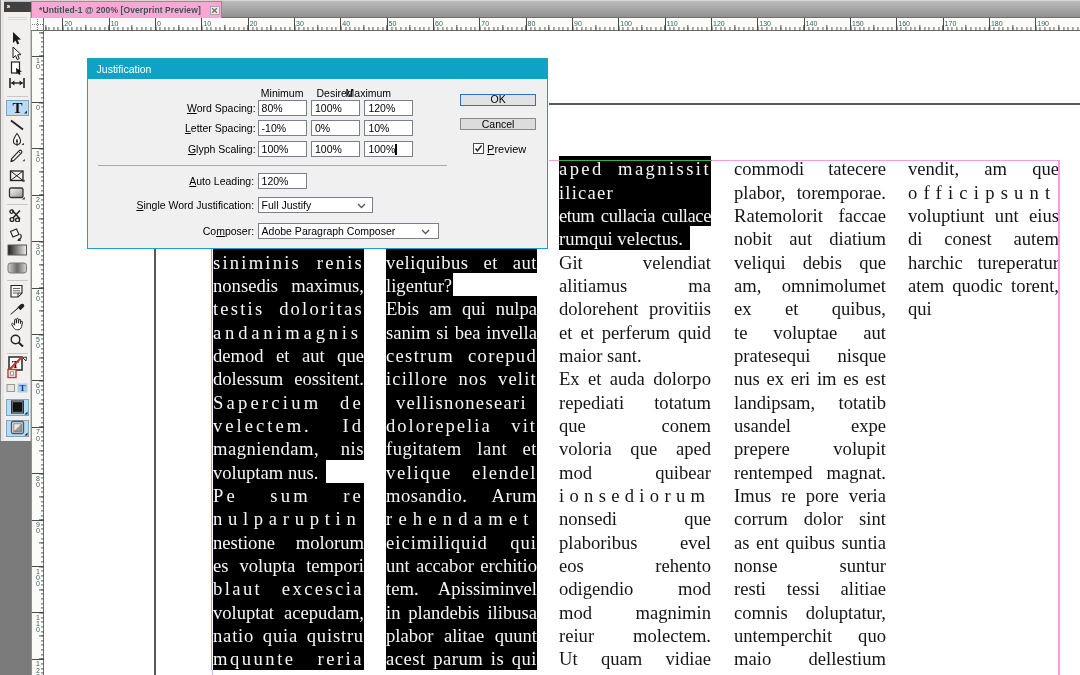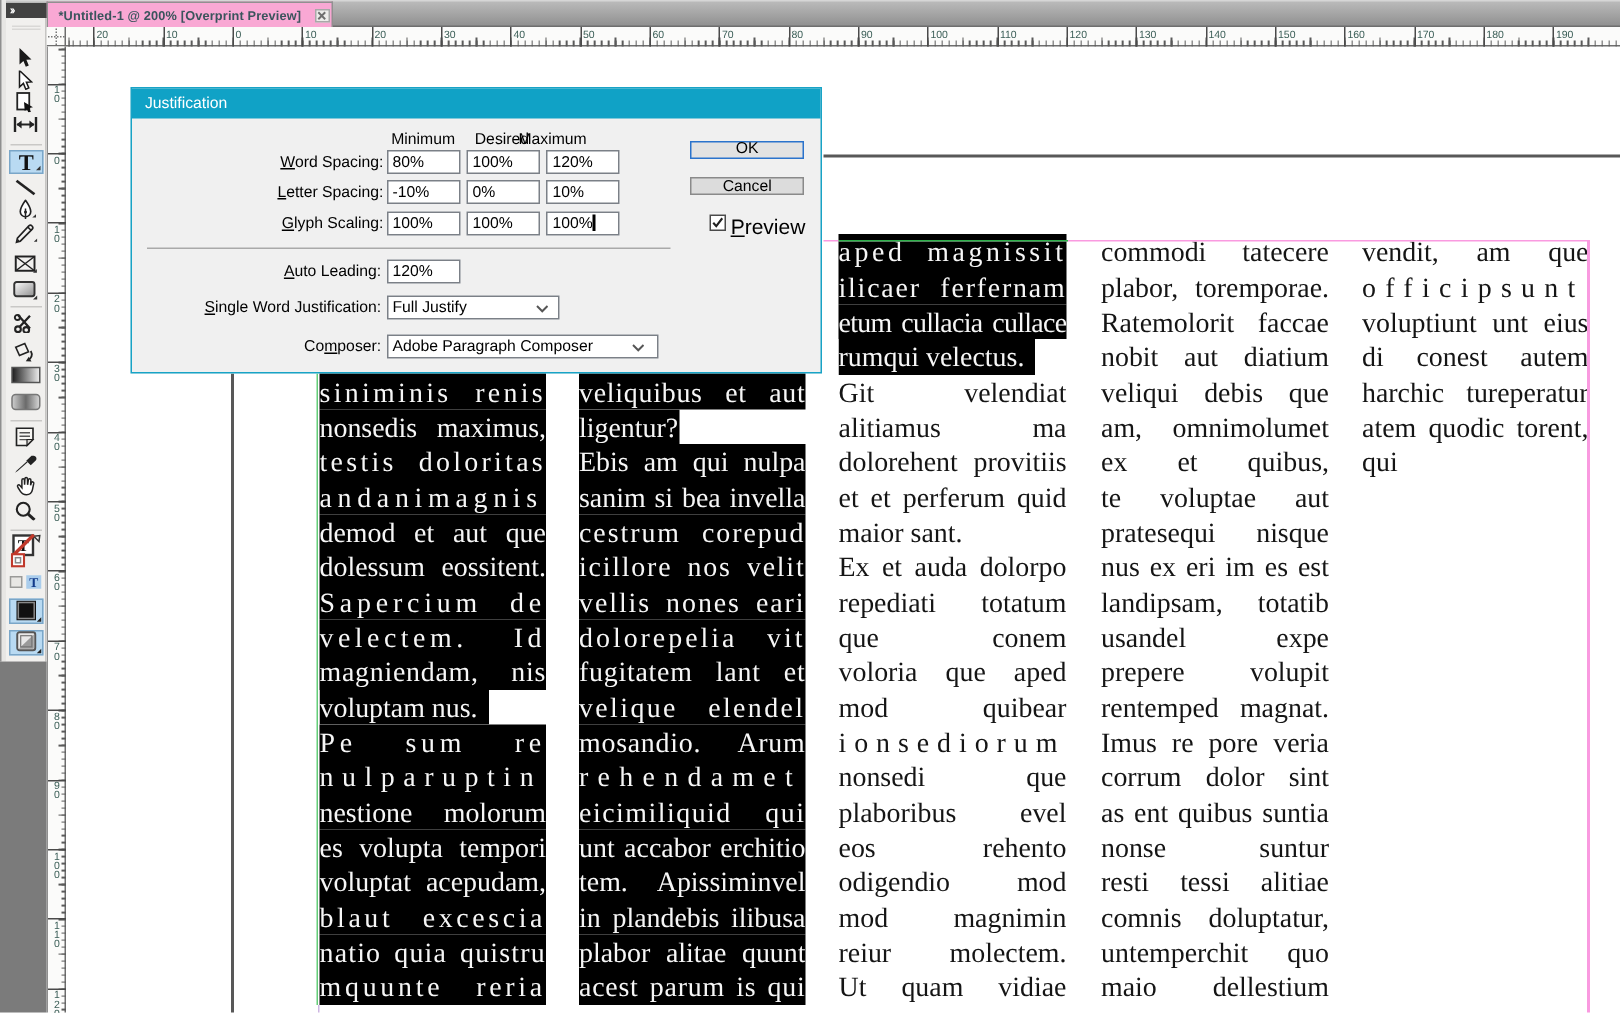--- a/index.html
+++ b/index.html
@@ -89,27 +89,27 @@
 <div class="ln sel" style="letter-spacing:5.7px;">nulparuptin</div>
 <div class="ln sel j" style="">
       <span>nestione</span>
       <span>molorum</span>
     </div>
 <div class="ln sel j" style="">
       <span>es</span>
       <span>volupta</span>
       <span>tempori</span>
     </div>
-<div class="ln sel j" style="">
-      <span>voluptat</span>
-      <span>acepudam,</span>
-    </div>
 <div class="ln sel j" style="letter-spacing:2.4px;">
       <span>blaut</span>
       <span>excescia</span>
+    </div>
+<div class="ln sel j" style="">
+      <span>voluptat</span>
+      <span>acepudam,</span>
     </div>
 <div class="ln sel j" style="letter-spacing:0.8px;">
       <span>natio</span>
       <span>quia</span>
       <span>quistru</span>
     </div>
 <div class="ln sel j" style="letter-spacing:2.5px;">
       <span>mquunte</span>
       <span>reria</span>
     </div>
@@ -153,21 +153,21 @@
     </div>
 <div class="ln sel j" style="letter-spacing:1.3px;">
       <span>cestrum</span>
       <span>corepud</span>
     </div>
 <div class="ln sel j" style="letter-spacing:1.2px;">
       <span>icillore</span>
       <span>nos</span>
       <span>velit</span>
     </div>
-<div class="ln sel j" style="letter-spacing:1.3px;">
+<div class="ln sel j" style="letter-spacing:1.3px;justify-content:center;">
       <span>vellis</span>
       <span>nones</span>
       <span>eari</span>
     </div>
 <div class="ln sel j" style="letter-spacing:2.0px;">
       <span>dolorepelia</span>
       <span>vit</span>
     </div>
 <div class="ln sel j" style="letter-spacing:0.5px;">
       <span>fugitatem</span>
@@ -211,21 +211,21 @@
       <span>parum</span>
       <span>is</span>
       <span>qui</span>
     </div>
 </div>
 <div class="col" style="left:559px;width:152px">
 <div class="ln sel j" style="letter-spacing:2.4px;">
       <span>aped</span>
       <span>magnissit</span>
     </div>
-<div class="ln sel j" style="letter-spacing:1.2px;">
+<div class="ln sel j" style="letter-spacing:1.2px;flex-direction:column;">
       <span>ilicaer</span>
       <span>ferfernam</span>
     </div>
 <div class="ln sel j" style="letter-spacing:-0.45px;">
       <span>etum</span>
       <span>cullacia</span>
       <span>cullace</span>
     </div>
 <div class="ln ps" style=""><span class="bx" style="width:131px"></span><span class="tx">rumqui velectus.</span></div>
 <div class="ln j" style="">
@@ -690,13 +690,13 @@
 <div class="fld" style="left:170px;top:164.1px;width:181px;height:16px">Adobe Paragraph Composer<svg class="a" style="right:8px;top:5px" width="9" height="6" viewBox="0 0 9 6">
         <path d="M1 1 L4.5 4.5 L8 1" fill="none" stroke="#555" stroke-width="1.3"></path>
       </svg></div>
 <div class="a" style="left:372.5px;top:35.3px;width:76px;height:12.6px;background:#e2e2e2;border:1.5px solid #2a73cc;font-size:10.5px;text-align:center;line-height:9px;color:#000">OK</div>
 <div class="a" style="left:372.5px;top:59.7px;width:76px;height:11.6px;background:#dcdcdc;border:1px solid #8a8a8a;font-size:10.5px;text-align:center;line-height:10px;color:#000">Cancel</div>
 <div class="a" style="left:385.5px;top:84.6px;width:11px;height:11px;background:#fff;border:1px solid #4a4a4a">
       <svg width="9" height="9" viewBox="0 0 9 9" style="position:absolute;left:0;top:0">
         <path d="M1.5 4.5 L3.5 6.8 L7.5 1.5" fill="none" stroke="#222" stroke-width="1.4"></path>
       </svg>
     </div>
-<div class="a" style="left:399.5px;top:84.4px;width:60px;font-size:14px;color:#000"><u>P</u>review</div>
+<div class="a" style="left:399.5px;top:84.4px;width:60px;font-size:11px;color:#000"><u>P</u>review</div>
 </div>
 </body></html>

